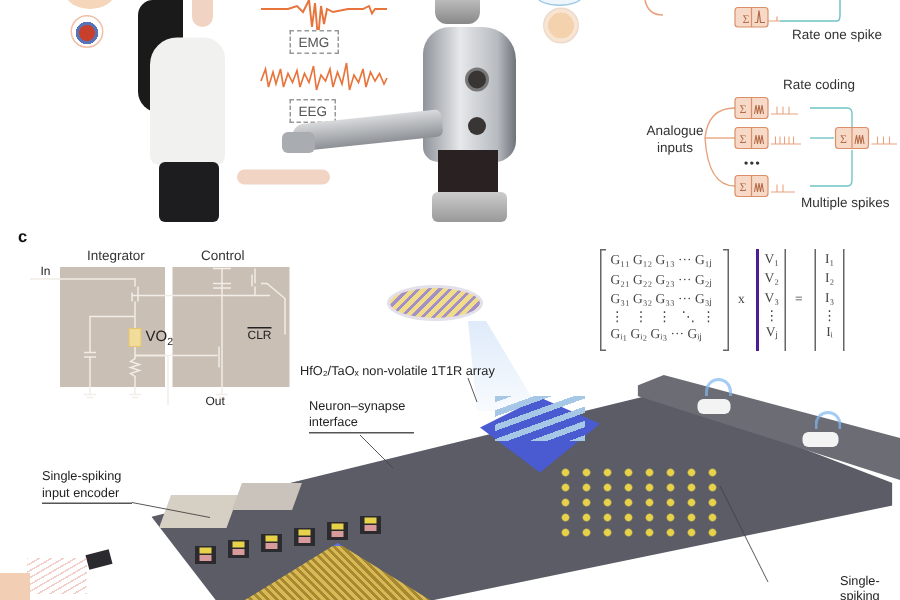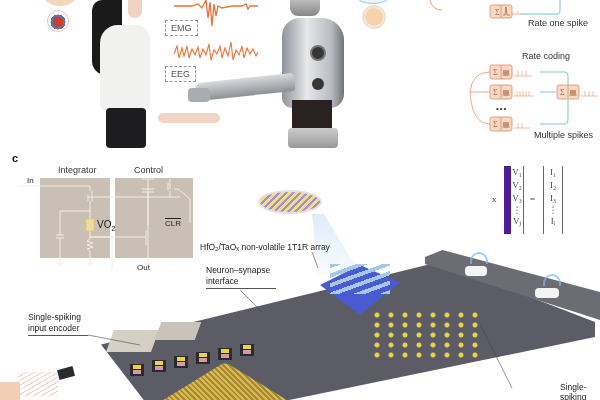--- a/index.html
+++ b/index.html
@@ -1,20 +1,20 @@
 <!DOCTYPE html>
 <html><head>
 <meta charset="utf-8">
 <style>
   * { box-sizing: border-box; margin: 0; padding: 0; }
   html, body { width: 600px; height: 400px; overflow: hidden; background: #ffffff; }
   body { position: relative; font-family: "Liberation Sans", sans-serif; color: #333; }
   .abs { position: absolute; }
   .lbl { font-size: 9px; color: #333; }
-  .dash-box { border: 1px dashed #999; padding: 2px 5px; font-size: 9px; color: #555; background: #fff; }
+  .dash-box { border: 1px dashed #999; padding: 2px 5px; font-size: 9px; color: #555; background: #fff; margin-left: 28px; }
   .panel-letter { font-weight: bold; font-size: 11px; color: #111; }
   .matrix { font-family: "Liberation Serif", serif; font-size: 9px; color: #444; }
 </style>
 </head>
 <body>
 
 <div class="abs" style="left:0;top:0;width:400px;height:150px;">
 
   <div class="abs" style="left:47px;top:10px;width:22px;height:22px;border-radius:50%;border:1px solid #f0c0a8;background:radial-gradient(circle at 50% 55%, #c8402c 0 35%, #5873b8 36% 50%, #fff 51%);"></div>
 
@@ -62,20 +62,21 @@
     <rect x="80" y="5" width="22" height="13" rx="2" fill="#f6d9c6" stroke="#d9906a" stroke-width="0.8"></rect>
     <line x1="91" y1="5" x2="91" y2="18" stroke="#d9906a" stroke-width="0.8"></line>
     <text x="85" y="15" font-size="8" fill="#b46a48" font-family="Liberation Serif, serif">Σ</text>
     <path d="M93 15 L95 15 L96 7 L97 15 L100 15" fill="none" stroke="#b46a48" stroke-width="0.8"></path>
     <path d="M102 14 L110 14 M108 14 L108 11" stroke="#e8a17c" stroke-width="0.8"></path>
   </svg>
   <div class="abs lbl" style="left:118px;top:18px;">Rate one spike</div>
 
   <div class="abs lbl" style="left:96px;top:51px;padding-left:16px;">Rate coding</div>
 
+  <div class="abs lbl" style="left:12px;top:82px;width:56px;text-align:center;line-height:11px;">Analogue inputs</div>
 
   <svg class="abs" style="left:0;top:62px;" width="190" height="74" viewBox="0 0 190 74">
     <g fill="none" stroke="#e8a17c" stroke-width="0.9">
       <path d="M60 30 Q62 10 80 10"></path>
       <path d="M60 30 L80 30"></path>
       <path d="M60 30 Q62 62 80 62"></path>
     </g>
     <g fill="none" stroke="#6fc3c6" stroke-width="0.9">
       <path d="M130 10 L155 10 Q158 10 158 14 L158 24"></path>
       <path d="M130 30 L146 30"></path>
@@ -154,22 +155,33 @@
   <span>VO</span><sub style="font-size:7px;">2</sub>
 </div>
 <div class="abs" style="left:165px;top:218px;font-size:8px;color:#222;border-top:1px solid #222;line-height:9px;">CLR</div>
 <div class="abs" style="left:89px;top:263px;font-size:8px;color:#222;margin-left:48px;">Out</div>
 
 <div class="abs" style="left:258px;top:190px;width:64px;height:24px;border-radius:50%;background:repeating-linear-gradient(135deg,#f1dc8a 0 3px,#a390c6 3px 5px);border:2px solid #e4e0ea;"></div>
 
 <div class="abs" style="left:300px;top:214px;width:60px;height:60px;background:linear-gradient(rgba(190,215,245,0.5),rgba(190,215,245,0.1));clip-path:polygon(20% 0,40% 0,100% 100%,30% 100%);"></div>
 
 <div class="abs matrix" style="left:400px;top:166px;width:190px;height:70px;">
+  <div class="abs" style="left:0;top:0;width:86px;height:68px;border-left:1px solid #666;border-right:1px solid #666;padding:1px 6px;">
+    <div class="abs" style="left:-1px;top:0;width:4px;border-top:1px solid #666;"></div>
+    <div class="abs" style="left:-1px;bottom:0;width:4px;border-bottom:1px solid #666;"></div>
+    <div class="abs" style="right:-1px;top:0;width:4px;border-top:1px solid #666;"></div>
+    <div class="abs" style="right:-1px;bottom:0;width:4px;border-bottom:1px solid #666;"></div>
+    <div style="line-height:13px;white-space:pre;">G₁₁ G₁₂ G₁₃ ··· G₁ⱼ</div>
+    <div style="line-height:13px;white-space:pre;">G₂₁ G₂₂ G₂₃ ··· G₂ⱼ</div>
+    <div style="line-height:13px;white-space:pre;">G₃₁ G₃₂ G₃₃ ··· G₃ⱼ</div>
+    <div style="line-height:10px;white-space:pre;">⋮   ⋮   ⋮   ⋱  ⋮</div>
+    <div style="line-height:13px;white-space:pre;">Gᵢ₁ Gᵢ₂ Gᵢ₃ ··· Gᵢⱼ</div>
+  </div>
   <div class="abs" style="left:92px;top:28px;">x</div>
-  <div class="abs" style="left:104px;top:0;width:20px;height:68px;border-left:7px solid #4c1d95;border-right:1px solid #666;text-align:center;">
+  <div class="abs" style="left:104px;top:0;width:20px;height:68px;border-left:2px solid #4c1d95;border-right:1px solid #666;text-align:center;">
     <div style="line-height:13px;">V₁</div>
     <div style="line-height:13px;">V₂</div>
     <div style="line-height:13px;">V₃</div>
     <div style="line-height:10px;">⋮</div>
     <div style="line-height:13px;">Vⱼ</div>
   </div>
   <div class="abs" style="left:130px;top:28px;">=</div>
   <div class="abs" style="left:143px;top:0;width:20px;height:68px;border-left:1px solid #666;border-right:1px solid #666;text-align:center;">
     <div style="line-height:13px;">I₁</div>
     <div style="line-height:13px;">I₂</div>

